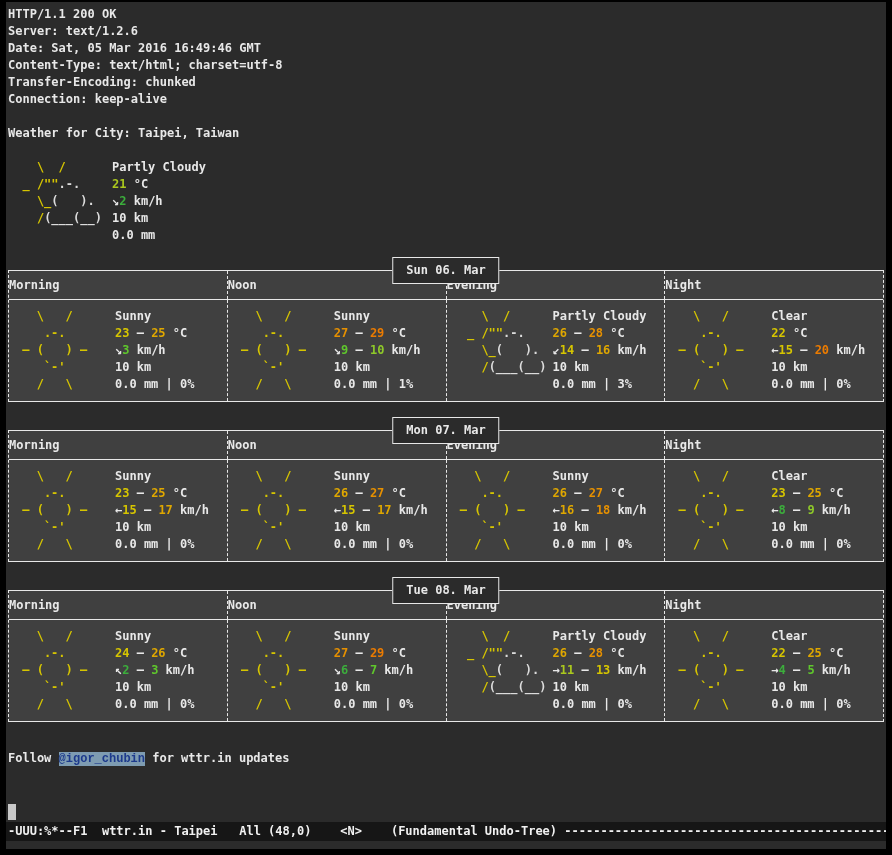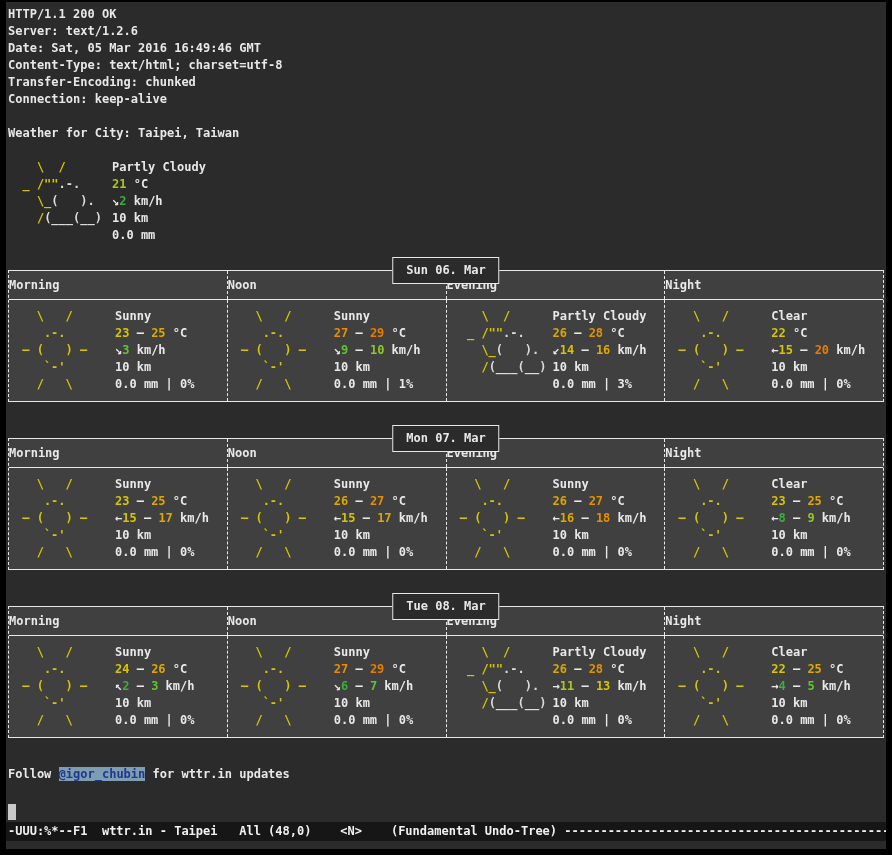--- a/index.html
+++ b/index.html
@@ -16,35 +16,35 @@
   .block-gap{height:17px;}
   .current{display:flex;margin-top:17px;}
   .current .art{width:104px;flex:none;}
   .info div{height:17px;white-space:pre;}
   .day-table{
     position:relative;margin-top:26px;
     border-top:1px solid #e8e8e8;border-bottom:1px solid #e8e8e8;
     border-left:1px dashed #e8e8e8;border-right:1px dashed #e8e8e8;
     background:#404040;
   }
-  .day-table + .day-table{margin-top:36px;}
+  .day-table + .day-table{margin-top:28px;}
   .thead{display:flex;border-bottom:1px solid #e8e8e8;}
   .th{flex:1;text-align:left;height:28px;line-height:28px;white-space:pre;}
   .th + .th{border-left:1px dashed #e8e8e8;}
   .tbody{display:flex;}
   .cell{flex:1;display:flex;padding:8px 2px 8px 6px;min-width:0;}
   .cell + .cell{border-left:1px dashed #e8e8e8;}
   .cell .art{width:100px;flex:none;}
   .datebox{
     position:absolute;top:-14px;left:50%;transform:translateX(-50%);
     background:#2b2b2b;border:1px solid #e8e8e8;z-index:3;
     height:25px;line-height:25px;padding:0 13px;white-space:pre;
   }
   .follow{margin-top:28px;height:17px;white-space:pre;}
-  .handle{background:#7e9cb2;color:#1d3a8c;}
+  .handle{background:#7e9cb2;color:#1d3a8c;font-family:Liberation Mono, monospace;}
   .cursor{position:absolute;left:2px;bottom:29px;width:8px;height:16px;background:#c9c9c9;}
   .modeline{
     position:absolute;left:0;right:0;bottom:8px;height:19px;line-height:19px;
     background:#161616;color:#f1f1f1;white-space:pre;overflow:hidden;padding-left:2px;
   }
 </style>
 </head>
 <body>
 
 <div class="term">

